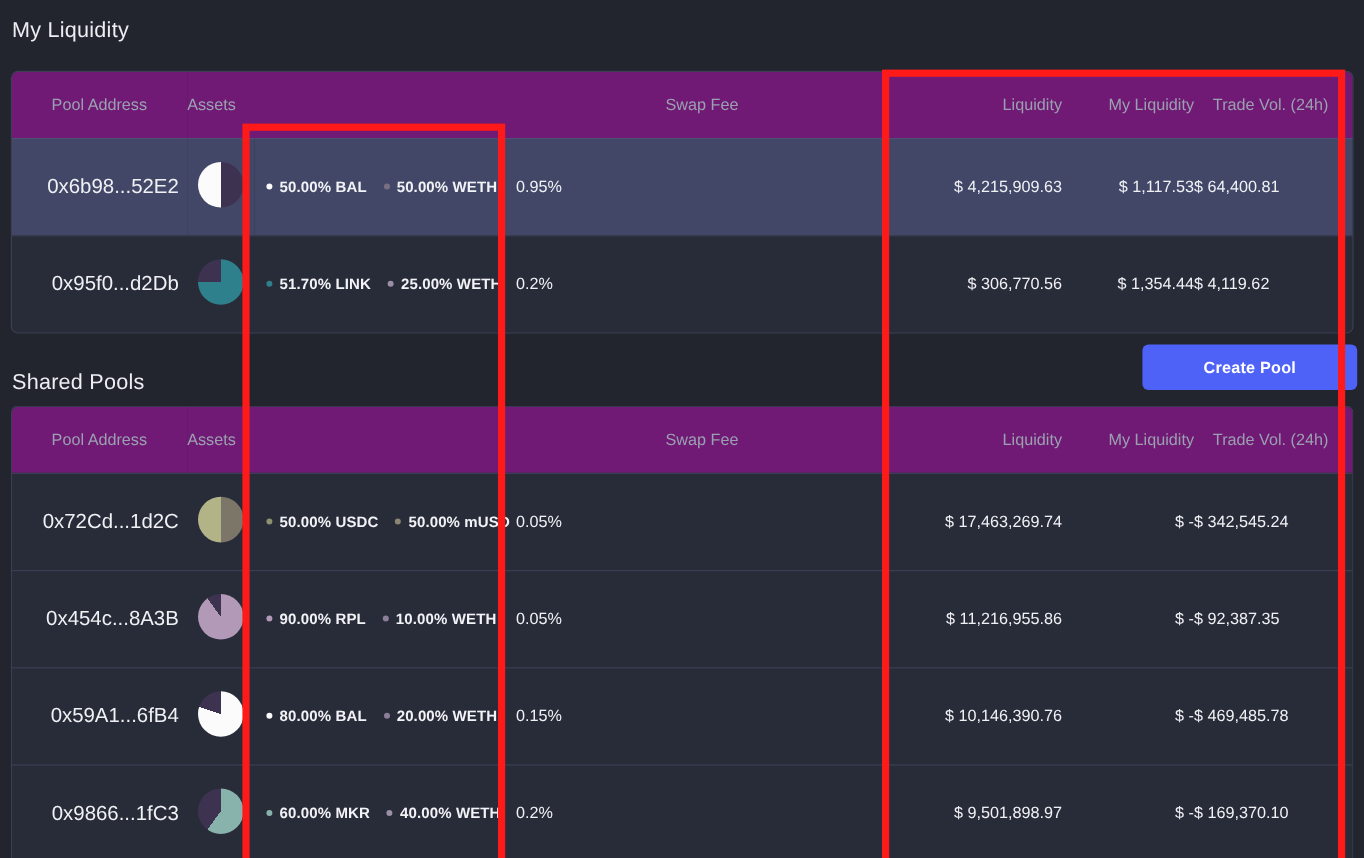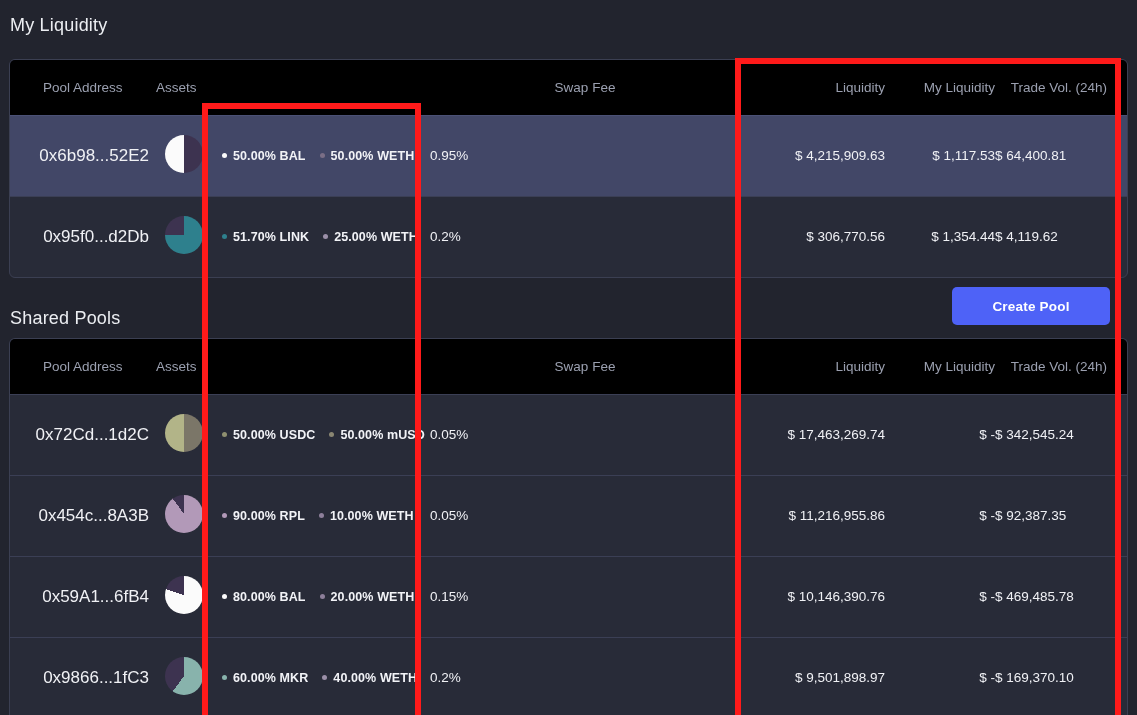--- a/index.html
+++ b/index.html
@@ -30,21 +30,21 @@
   #card-shared-pools { left: 9px; top: 338px; width: 1119px; height: 377px; border-bottom:none; border-radius:6px 6px 0 0;}
 
   table { width: 100%; border-collapse: collapse; table-layout: fixed; }
   thead th {
     font-size: 13.5px;
     font-weight: 400;
     color: #9ba0b0;
     padding: 0;
     height: 55px;
     vertical-align: middle;
-    background: #000000;
+    background: #701a75;
   }
   tbody td {
     height: 81px;
     vertical-align: middle;
     font-size: 13.5px;
     color: #f0f1f5;
     padding: 0;
     border-top: 1px solid #3b3f55;
   }
   tbody tr.highlight td { background: #424767; border-top-color:#4b5176; }
@@ -75,21 +75,21 @@
 
   .assets-wrap { display:flex; align-items:center; gap:14px; white-space:nowrap; }
   .asset-item { display:flex; align-items:center; gap:6px; font-size:12.5px; font-weight:700; color:#f2f3f7; letter-spacing:.1px;}
   .asset-dot { width:5px; height:5px; border-radius:50%; display:inline-block; flex:0 0 auto;}
 
   .pie { width:38px; height:38px; border-radius:50%; display:inline-block; }
 
   
   #title-shared-pools { position:absolute; left:10px; top:308px; }
   #btn-create-pool {
-    position:absolute; left:952px; top:287px; width:158px; height:38px;
+    position:absolute; left:952px; top:287px; width:179px; height:38px;
     background:#4e62f7; color:#ffffff; border:none; border-radius:5px;
     font-family:"Liberation Sans", sans-serif; font-size:13.5px; font-weight:700;
     cursor:pointer; letter-spacing:.2px;
   }
 
   
   .annot {
     position: absolute;
     border: 6px solid #ff1a1a;
     pointer-events: none;

